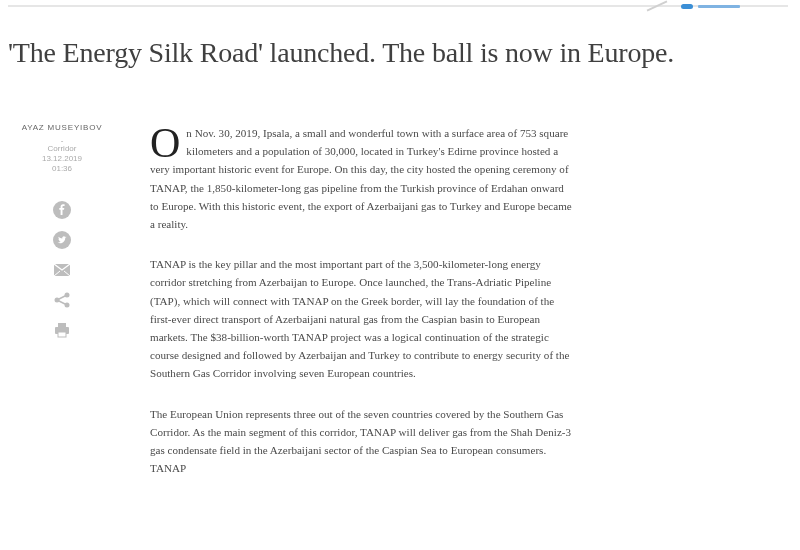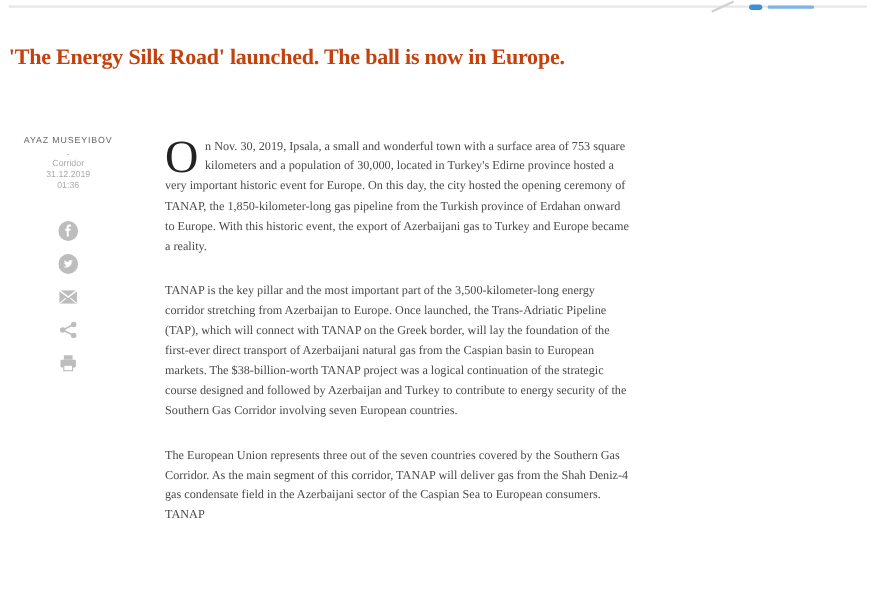--- a/index.html
+++ b/index.html
@@ -21,21 +21,21 @@
     }
     .topbar-right .blue-icon {
       width: 12px; height: 5px; border-radius: 3px; background: #3b8fd6;
     }
     .topbar-right .blue-label {
       width: 42px; height: 3px; background: #7fb3e2; border-radius: 1px;
     }
     .headline {
       position: absolute; left: 8px; top: 36px; width: 780px; margin: 0;
       font-family: "Liberation Serif", "DejaVu Serif", serif;
-      font-weight: bold; font-size: 20px; line-height: 33px; color: #c2410c;
+      font-weight: normal; font-size: 28px; line-height: 33px; color: #404040;
       letter-spacing: -0.2px;
     }
     .sidebar {
       position: absolute; left: 0; top: 123px; width: 124px;
       text-align: center; font-family: "Liberation Sans", "DejaVu Sans", sans-serif;
     }
     .author {
       font-size: 8px; letter-spacing: 0.8px; color: #666; text-transform: uppercase;
       display: block; margin-bottom: 6px;
     }
@@ -69,21 +69,21 @@
   <span class="blue-icon"></span>
   <span class="blue-label"></span>
 </div>
 
 <h1 class="headline">'The Energy Silk Road' launched. The ball is now in Europe.</h1>
 
 <div class="sidebar">
   <a class="author">AYAZ MUSEYIBOV</a>
   <span class="dot">-</span>
   <span class="meta">Corridor</span>
-  <span class="meta">31.12.2019</span>
+  <span class="meta">13.12.2019</span>
   <span class="meta">01:36</span>
 </div>
 
 <div class="share-list">
   <span class="ic">
     <svg width="18" height="18" viewBox="0 0 18 18">
         <circle cx="9" cy="9" r="9" fill="#bdbdbd"></circle>
         <path d="M10 5h1.6V3.2H10c-1.5 0-2.4 1-2.4 2.4V7H6.3v1.8h1.3V14h1.9V8.8h1.5l.3-1.8H9.5V5.8c0-.5.2-.8.5-.8z" fill="#fff"></path>
       </svg>
   </span>
@@ -113,14 +113,14 @@
         <rect x="5" y="2" width="8" height="4" fill="#bdbdbd"></rect>
         <rect x="2" y="6" width="14" height="7" rx="1" fill="#bdbdbd"></rect>
         <rect x="5" y="11" width="8" height="5" fill="#fff" stroke="#bdbdbd" stroke-width="1"></rect>
       </svg>
   </span>
 </div>
 
 <div class="article">
   <p><span class="dropcap">O</span><span>n Nov. 30, 2019, Ipsala, a small and wonderful town with a surface area of 753 square kilometers and a population of 30,000, located in Turkey's Edirne province hosted a very important historic event for Europe. On this day, the city hosted the opening ceremony of TANAP, the 1,850-kilometer-long gas pipeline from the Turkish province of Erdahan onward to Europe. With this historic event, the export of Azerbaijani gas to Turkey and Europe became a reality.</span></p>
   <p>TANAP is the key pillar and the most important part of the 3,500-kilometer-long energy corridor stretching from Azerbaijan to Europe. Once launched, the Trans-Adriatic Pipeline (TAP), which will connect with TANAP on the Greek border, will lay the foundation of the first-ever direct transport of Azerbaijani natural gas from the Caspian basin to European markets. The $38-billion-worth TANAP project was a logical continuation of the strategic course designed and followed by Azerbaijan and Turkey to contribute to energy security of the Southern Gas Corridor involving seven European countries.</p>
-  <p>The European Union represents three out of the seven countries covered by the Southern Gas Corridor. As the main segment of this corridor, TANAP will deliver gas from the Shah Deniz-4 gas condensate field in the Azerbaijani sector of the Caspian Sea to European consumers. TANAP</p>
+  <p>The European Union represents three out of the seven countries covered by the Southern Gas Corridor. As the main segment of this corridor, TANAP will deliver gas from the Shah Deniz-3 gas condensate field in the Azerbaijani sector of the Caspian Sea to European consumers. TANAP</p>
 </div>
 
 </body></html>

